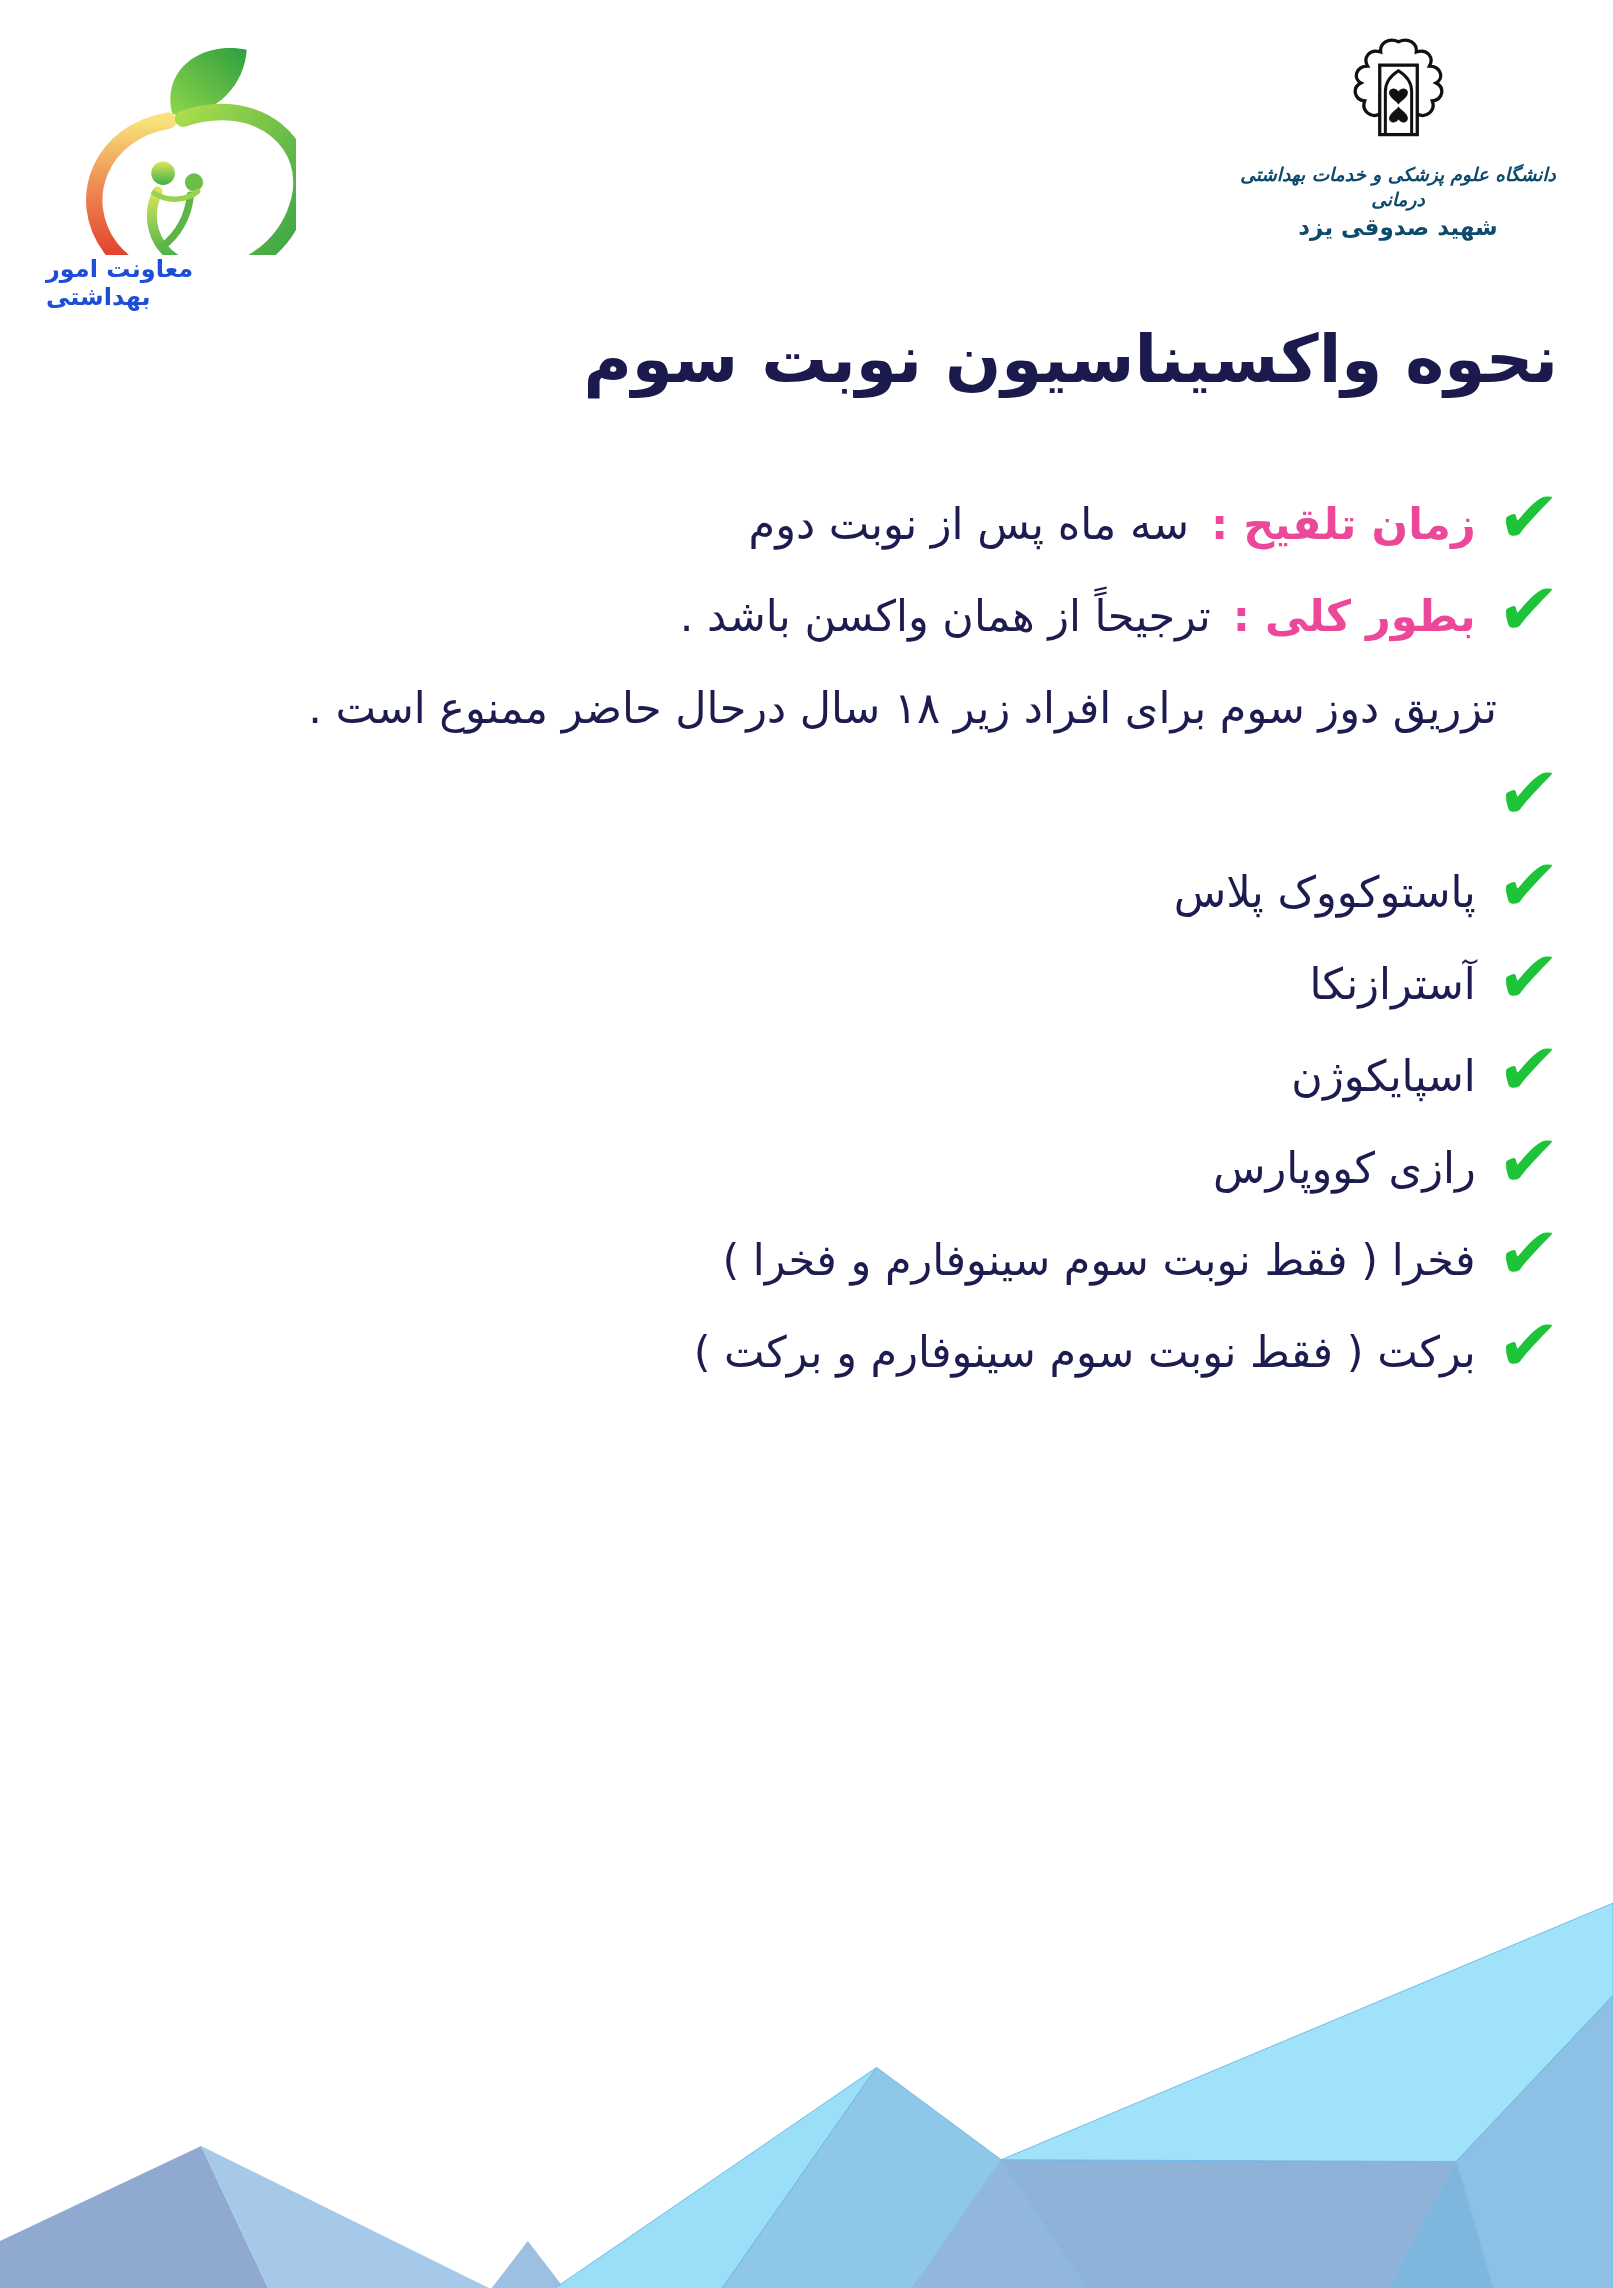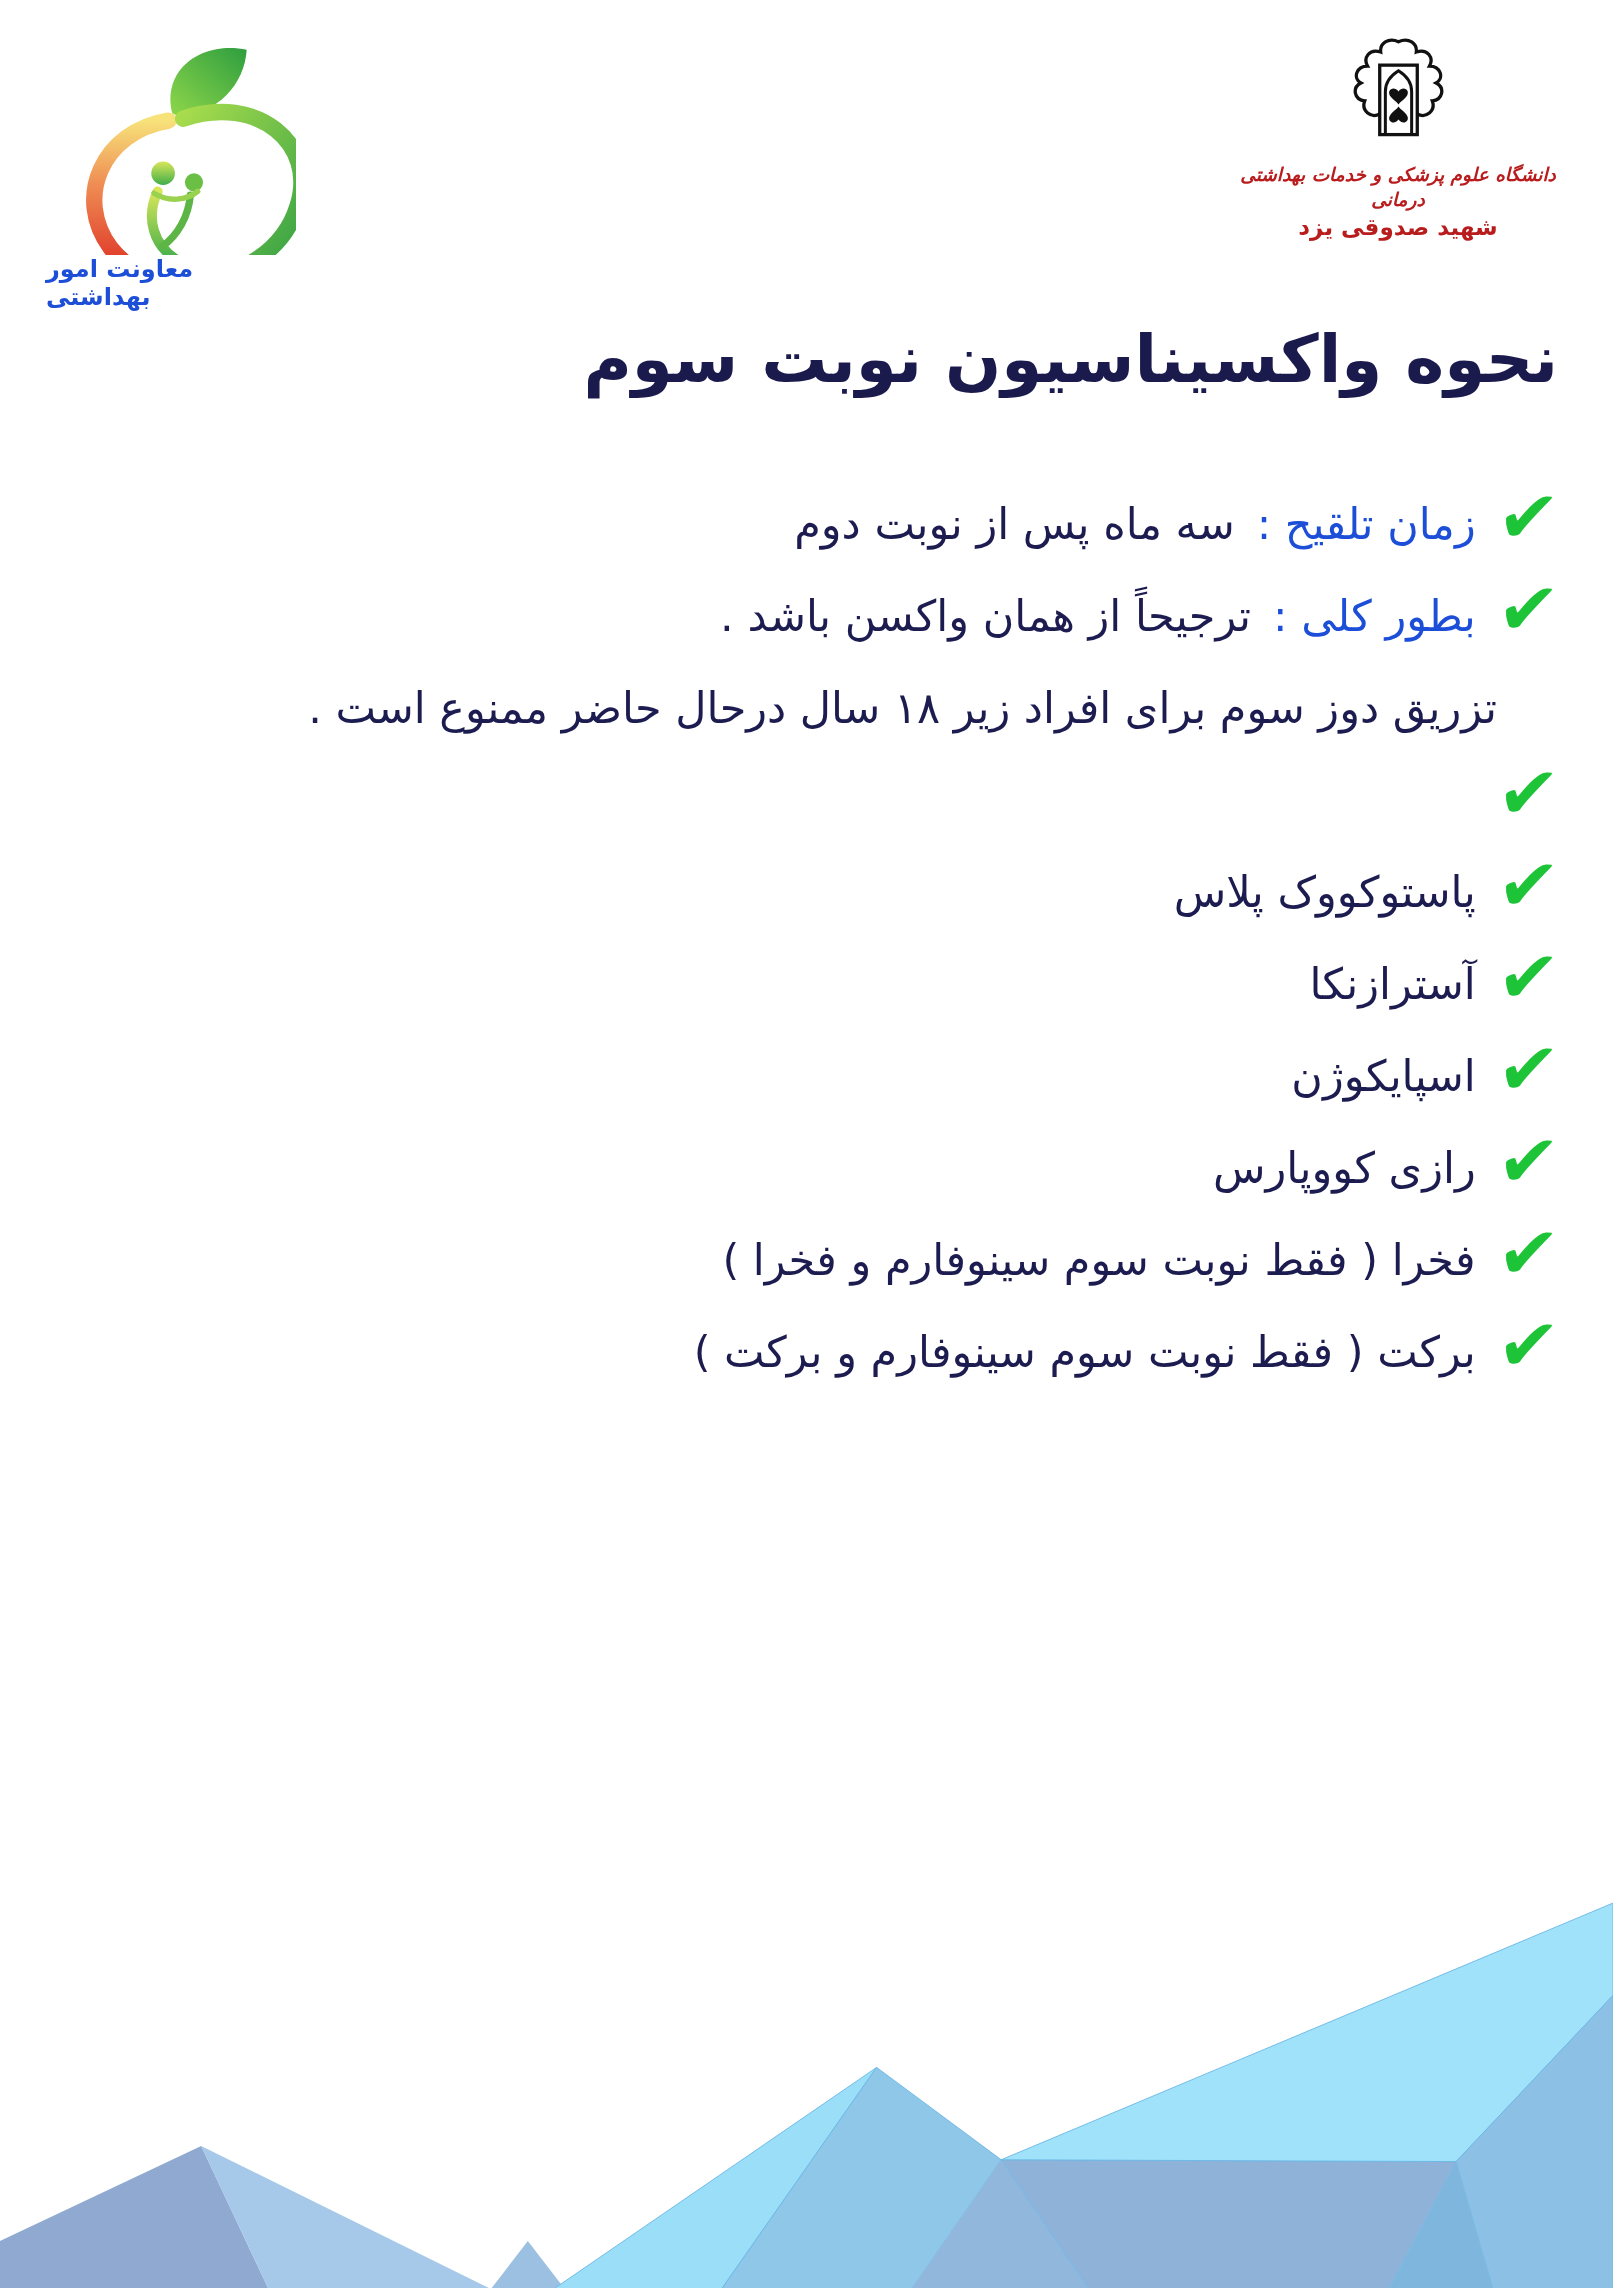--- a/index.html
+++ b/index.html
@@ -5,36 +5,36 @@
   html,body{margin:0;padding:0;background:#9a9a9a;}
   #page{position:relative;width:1613px;height:2289px;margin:0 auto;background:#ffffff;
         overflow:hidden;font-family:"DejaVu Sans",sans-serif;}
 
   
   .bismillah{position:absolute;top:131px;left:600px;width:332px;text-align:center;
              font-size:42px;font-weight:bold;color:#1b1a4d;direction:rtl;}
   .left-logo{position:absolute;top:37px;left:52px;width:244px;height:218px;}
   .logo-caption{position:absolute;top:255px;left:46px;width:255px;text-align:left;
                 color:#1d4ed8;font-size:24px;font-weight:bold;direction:rtl;}
-  .uni{position:absolute;top:37px;left:1220px;width:356px;text-align:center;direction:rtl;color:#b91c1c;}
+  .uni{position:absolute;top:37px;left:1220px;width:356px;text-align:center;direction:rtl;color:#0c4a6e;}
   .uni svg{display:block;margin:0 auto;}
   .uni-l1{font-size:18.5px;font-weight:bold;font-style:italic;line-height:1.35;margin-top:3.7px;}
   .uni-l2{font-size:23px;font-weight:bold;margin-top:1.8px;}
 
   
   .page-title{position:absolute;top:321px;right:55px;direction:rtl;white-space:nowrap;
               font-size:66px;font-weight:bold;color:#1b1a4d;letter-spacing:0.9px;}
 
   
   .bullet-list{position:absolute;top:478px;right:55px;left:28px;}
   .row{display:flex;direction:rtl;align-items:center;height:92px;gap:22px;
        color:#1d1c50;font-size:43px;white-space:nowrap;}
   .row .check{font-size:72px;line-height:1;color:#1ec437;margin-top:-14.8px;
               transform:skewX(-6deg);}
-  .row .lead{color:#1d4ed8;font-weight:normal;}
+  .row .lead{color:#ec4899;font-weight:bold;}
   .row.nocheck{padding-right:61px;}
 
   
   .bottom-art{position:absolute;left:0;bottom:0;width:1613px;height:397px;display:block;}
 </style>
 </head>
 <body>
 
 <div id="page">
 

